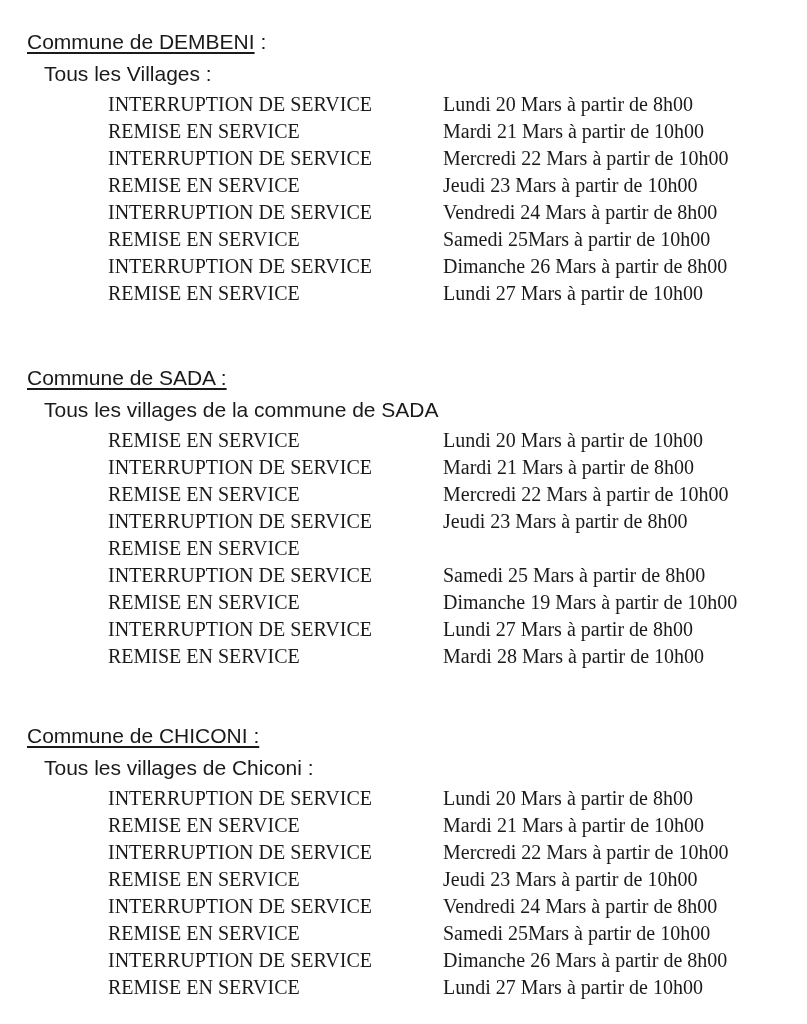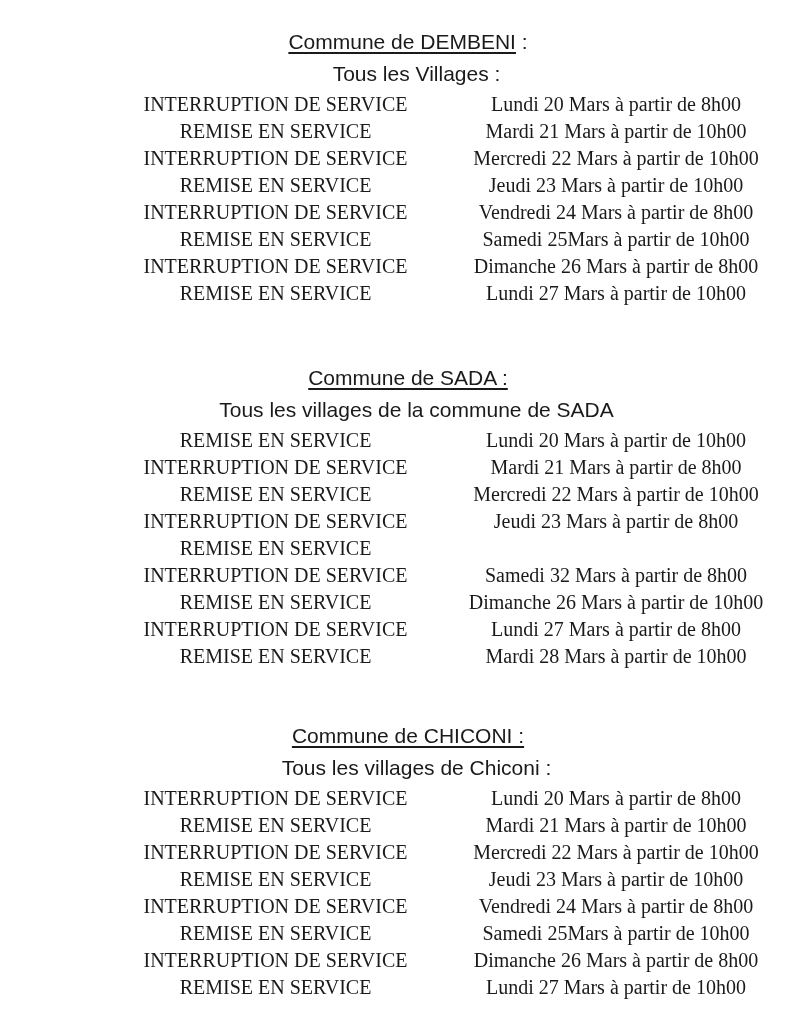--- a/index.html
+++ b/index.html
@@ -9,21 +9,20 @@
     background: #ffffff;
     font-family: "Liberation Sans", "DejaVu Sans", sans-serif;
     color: #1a1a1a;
     overflow: hidden;
   }
   .page {
     box-sizing: border-box;
     width: 807px;
     height: 1024px;
     padding: 28px 18px 0 27px;
-    text-align: center;
   }
   .section-header {
     margin: 0 0 5px 0;
     font-size: 21px;
     font-weight: 400;
     line-height: 27px;
     white-space: pre;
   }
   .underlined {
     text-decoration: underline;
@@ -109,25 +108,25 @@
       </div>
       <div class="schedule-row">
         <span class="row-label">INTERRUPTION DE SERVICE</span>
         <span class="row-datetime">Jeudi 23 Mars à partir de 8h00</span>
       </div>
       <div class="schedule-row">
         <span class="row-label">REMISE EN SERVICE</span>
       </div>
       <div class="schedule-row">
         <span class="row-label">INTERRUPTION DE SERVICE</span>
-        <span class="row-datetime">Samedi 32 Mars à partir de 8h00</span>
+        <span class="row-datetime">Samedi 25 Mars à partir de 8h00</span>
       </div>
       <div class="schedule-row">
         <span class="row-label">REMISE EN SERVICE</span>
-        <span class="row-datetime">Dimanche 26 Mars à partir de 10h00</span>
+        <span class="row-datetime">Dimanche 19 Mars à partir de 10h00</span>
       </div>
       <div class="schedule-row">
         <span class="row-label">INTERRUPTION DE SERVICE</span>
         <span class="row-datetime">Lundi 27 Mars à partir de 8h00</span>
       </div>
       <div class="schedule-row">
         <span class="row-label">REMISE EN SERVICE</span>
         <span class="row-datetime">Mardi 28 Mars à partir de 10h00</span>
       </div>
     </div>

